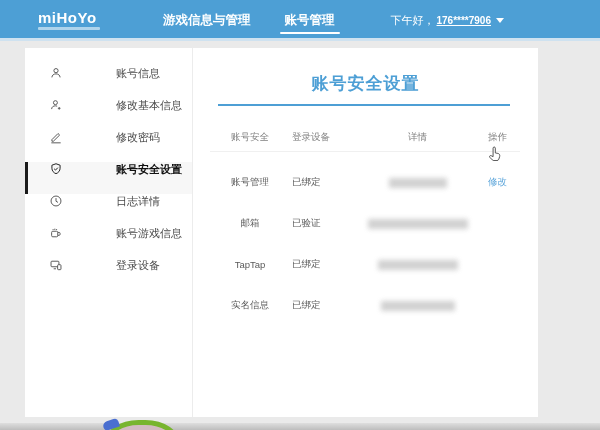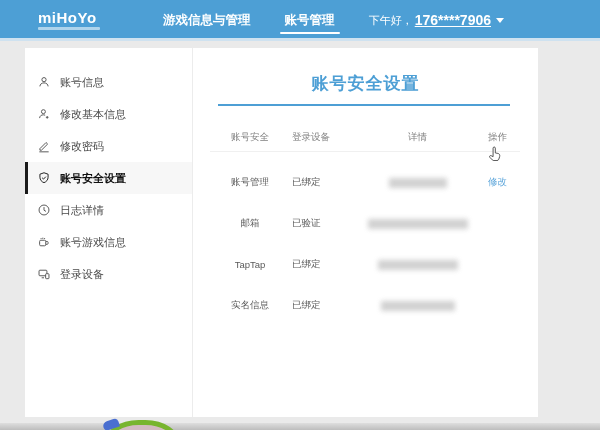--- a/index.html
+++ b/index.html
@@ -18,34 +18,34 @@
   }
   .header-edge { position:absolute; left:0; top:38px; width:600px; height:3px; background:#cfe2f0; }
   .logo-wrap { margin-left:38px; width:68px; position:relative; }
   .logo { font-size:15px; font-weight:bold; letter-spacing:.5px; line-height:15px; }
   .logo-tagline { margin-top:2px; height:3px; width:62px; background:rgba(255,255,255,.55); border-radius:1px; filter:blur(.4px); }
   .nav { display:flex; height:40px; margin-left:9px; }
   .nav-item { position:relative; font-size:12.5px; font-weight:bold; line-height:40px; padding:0 6px; margin-right:22px; cursor:pointer; white-space:nowrap; }
   .nav-item.active::after { content:""; position:absolute; left:1px; right:1px; bottom:6px; height:2px; background:#fff; border-radius:1px; }
   .header-right { position:absolute; right:96px; top:0; height:40px; display:flex; align-items:center; font-size:11px; }
   .greeting { margin-right:2px; }
-  .account-link { color:#fff; font-size:14px; font-weight:bold; text-decoration:underline; cursor:pointer; }
+  .account-link { color:#fff; font-size:10px; font-weight:bold; text-decoration:underline; cursor:pointer; }
   .caret { width:0; height:0; border-left:4px solid transparent; border-right:4px solid transparent; border-top:5px solid #fff; margin-left:5px; cursor:pointer; }
 
   
   .card {
     position:absolute; left:25px; top:48px; width:513px; height:369px;
     background:#fff; display:flex;
   }
 
   
   .sidebar { width:168px; padding-top:18px; border-right:1px solid #ececec; }
   .side-item {
-    position:relative; height:32px; display:flex; align-items:center;
-    padding-left:12px; color:#4a4a4a; font-size:11px; cursor:pointer;
+    position:relative; height:32px; display:flex; 
+    padding-left:24px; color:#4a4a4a; font-size:11px; cursor:pointer;gap:44px;
   }
   .side-item .icn { width:14px; height:14px; margin-right:9px; color:#5a5a5a; flex:0 0 auto; }
   .side-item svg { width:14px; height:14px; display:block; }
   .side-item.active { background:#f7f7f7; color:#111; font-weight:bold; }
   .side-item.active .icn { color:#222; }
   .side-item.active::before { content:""; position:absolute; left:0; top:0; bottom:0; width:3px; background:#1a1a1a; }
 
   
   .content { flex:1; position:relative; }
   .page-title { margin-top:24px; text-align:center; color:#4d9fd5; font-size:17px; font-weight:bold; letter-spacing:1px; }

